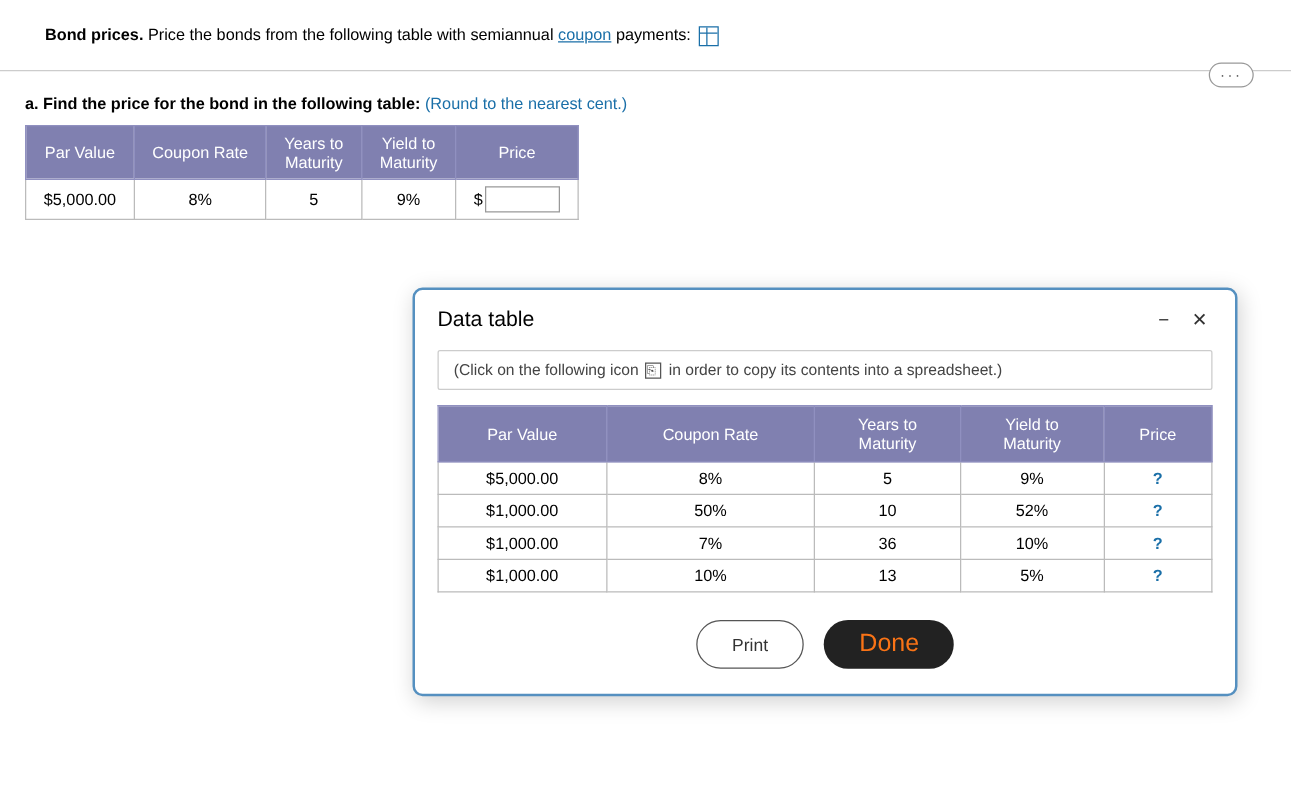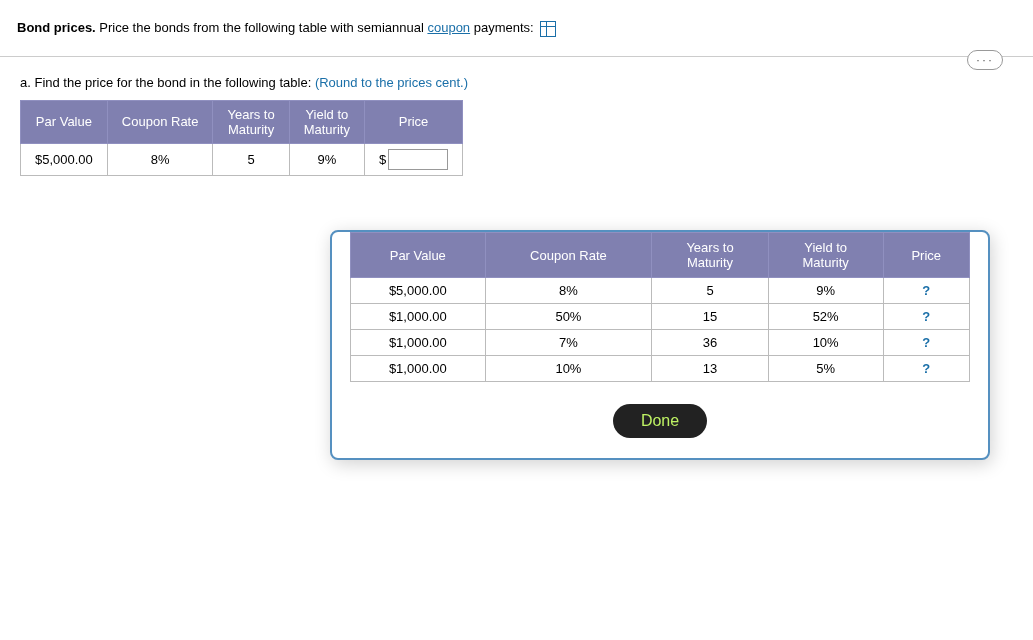--- a/index.html
+++ b/index.html
@@ -9,21 +9,21 @@
       background: #fff;
       color: #000;
       width: 1033px;
       min-height: 640px;
       position: relative;
       overflow: hidden;
     }
 
     
     .instruction-area {
-      padding: 18px 20px 10px 17px;
+      padding: 18px 20px 10px 36px;
     }
     .instruction-text {
       font-size: 13px;
       line-height: 1.5;
     }
     .instruction-text strong { font-weight: bold; }
     .instruction-text a {
       color: #1a6fa8;
       text-decoration: underline;
     }
@@ -72,21 +72,21 @@
     }
 
     
     .part-a {
       padding: 18px 20px 12px 20px;
     }
     .part-a-label {
       font-size: 13px;
       margin-bottom: 10px;
     }
-    .part-a-label strong { font-weight: normal; }
+    .part-a-label strong { font-weight: bold; }
     .round-note {
       color: #1a6fa8;
       font-weight: normal;
     }
 
     
     .main-table {
       border-collapse: collapse;
       font-size: 13px;
     }
@@ -220,43 +220,43 @@
       background: #fff;
       font-size: 14px;
       cursor: pointer;
       color: #333;
     }
     .btn-done {
       padding: 8px 28px;
       border: none;
       border-radius: 20px;
       background: #222;
-      font-size: 16px;
+      font-size: 20px;
       cursor: pointer;
-      color: #bef264;
+      color: #f97316;
     }
   </style>
 </head>
 <body>
 
 <div class="instruction-area">
   <p class="instruction-text">
     <strong>Bond prices.</strong><span> Price the bonds from the following table with semiannual </span><a href="#">coupon</a><span> payments:</span>
     <span class="grid-icon"></span>
   </p>
 </div>
 
 <hr class="divider">
 
 <button class="dots-btn">···</button>
 
 <div class="part-a">
   <p class="part-a-label">
     <strong>a. Find the price for the bond in the following table:</strong>
-    <span class="round-note">(Round to the prices cent.)</span>
+    <span class="round-note">(Round to the nearest cent.)</span>
   </p>
 
   <table class="main-table">
     <thead>
       <tr>
         <th>Par Value</th>
         <th>Coupon Rate</th>
         <th>Years to<br>Maturity</th>
         <th>Yield to<br>Maturity</th>
         <th>Price</th>
@@ -273,21 +273,33 @@
             <span>$</span>
             <input type="text" value="" style="">
           </div>
         </td>
       </tr>
     </tbody>
   </table>
 </div>
 
 <div class="modal-overlay">
-
+  <div class="modal-titlebar">
+    <span class="modal-title">Data table</span>
+    <div class="modal-controls">
+      <button class="modal-btn">−</button>
+      <button class="modal-btn">✕</button>
+    </div>
+  </div>
+
+  <div class="modal-instruction">
+    <span>(Click on the following icon </span>
+    <span class="copy-icon">⎘</span>
+    <span> in order to copy its contents into a spreadsheet.)</span>
+  </div>
 
   <div class="data-table-wrap">
     <table class="data-table">
       <thead>
         <tr>
           <th>Par Value</th>
           <th>Coupon Rate</th>
           <th>Years to<br>Maturity</th>
           <th>Yield to<br>Maturity</th>
           <th>Price</th>
@@ -297,21 +309,21 @@
       <tr>
       <td>$5,000.00</td>
       <td>8%</td>
       <td>5</td>
       <td>9%</td>
       <td class="question">?</td>
     </tr>
           <tr>
       <td>$1,000.00</td>
       <td>50%</td>
-      <td>15</td>
+      <td>10</td>
       <td>52%</td>
       <td class="question">?</td>
     </tr>
           <tr>
       <td>$1,000.00</td>
       <td>7%</td>
       <td>36</td>
       <td>10%</td>
       <td class="question">?</td>
     </tr>
@@ -320,15 +332,16 @@
       <td>10%</td>
       <td>13</td>
       <td>5%</td>
       <td class="question">?</td>
     </tr>
         </tbody>
     </table>
   </div>
 
   <div class="modal-footer">
+    <button class="btn-print">Print</button>
     <button class="btn-done">Done</button>
   </div>
 </div>
 
 </body></html>

